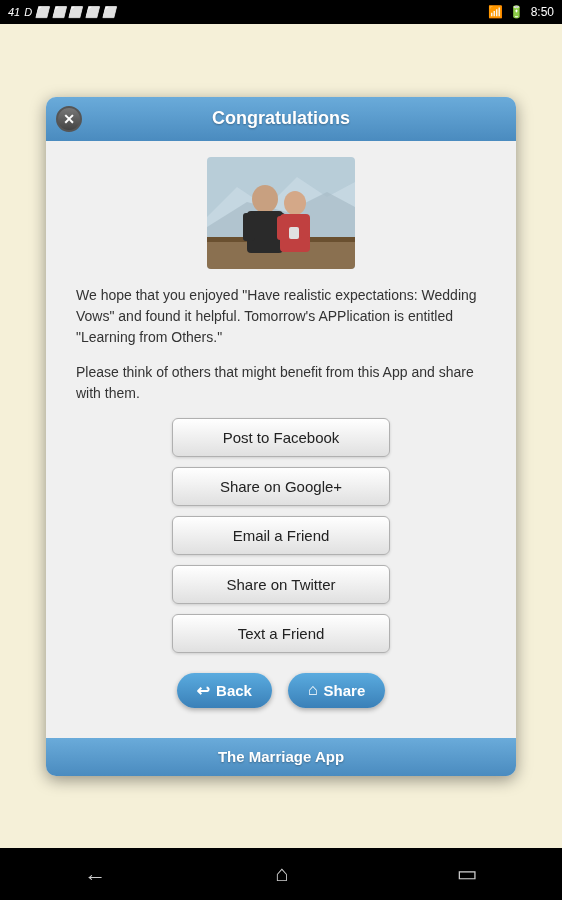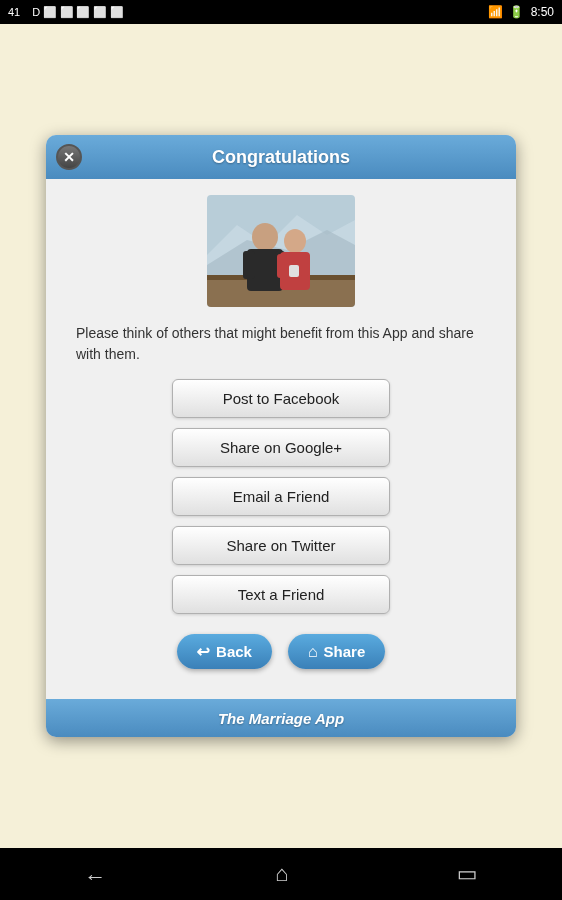--- a/index.html
+++ b/index.html
@@ -19,21 +19,22 @@
       height: 24px;
       background-color: #000;
       display: flex;
       align-items: center;
       justify-content: space-between;
       padding: 0 8px;
     }
     .status-bar-left {
       display: flex;
       align-items: center;
-      gap: 12px;
+      gap: 4px;
+      font-style: italic;
     }
     .status-bar-right {
       display: flex;
       align-items: center;
       gap: 6px;
       color: #fff;
       font-size: 12px;
     }
     .status-icon {
       color: #fff;
@@ -169,21 +170,20 @@
       font-size: 16px;
     }
 
     
     .dialog-footer {
       background: linear-gradient(180deg, #6aabda 0%, #4a8bbf 100%);
       height: 38px;
       display: flex;
       align-items: center;
       justify-content: center;
-      font-style: italic;
     }
     .footer-text {
       color: #fff;
       font-size: 15px;
       font-weight: bold;
       text-shadow: 0 1px 2px rgba(0,0,0,0.3);
     }
 
     
     .photo-container {
@@ -238,20 +238,21 @@
 
           <ellipse cx="88" cy="46" rx="11" ry="12" fill="#d4a888"></ellipse>
           <rect x="73" y="57" width="30" height="38" rx="4" fill="#c04040"></rect>
           <rect x="70" y="59" width="10" height="24" rx="3" fill="#c04040"></rect>
           <rect x="93" y="59" width="9" height="22" rx="3" fill="#c04040"></rect>
 
           <rect x="82" y="70" width="10" height="12" rx="2" fill="#e0e0e0"></rect>
         </svg>
       </div>
 
+      <p class="body-text">We hope that you enjoyed "Have realistic expectations: Wedding Vows" and found it helpful. Tomorrow's APPlication is entitled "Learning from Others."</p>
 
       <p class="body-text">Please think of others that might benefit from this App and share with them.</p>
 
       <button class="action-btn">Post to Facebook</button>
       <button class="action-btn">Share on Google+</button>
       <button class="action-btn">Email a Friend</button>
       <button class="action-btn">Share on Twitter</button>
       <button class="action-btn">Text a Friend</button>
 
       <div class="bottom-row">

